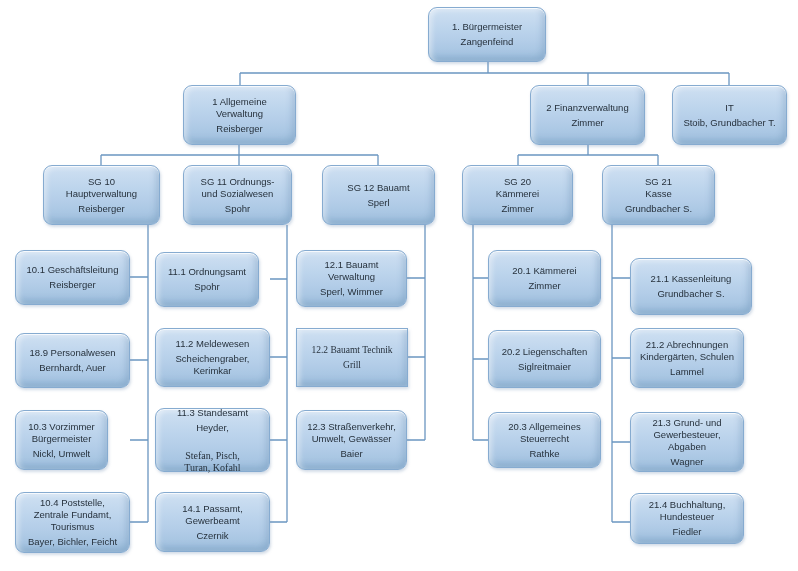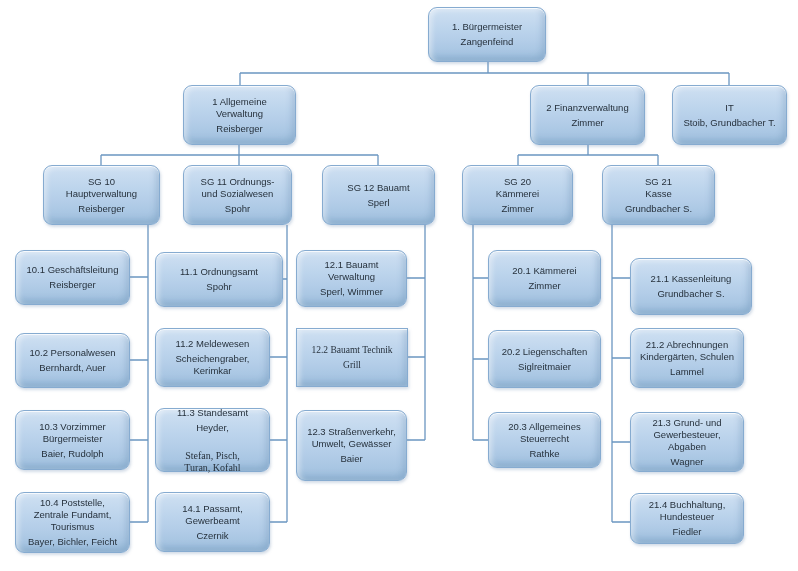--- a/index.html
+++ b/index.html
@@ -96,36 +96,36 @@
     <div class="t pre">SG 21
 Kasse</div>
     <div class="names pre">Grundbacher S.</div>
   </div>
 
   <div class="node" style="left:15px;top:250px;width:115px;height:55px">
     <div class="t pre">10.1 Geschäftsleitung</div>
     <div class="names pre">Reisberger</div>
   </div>
   <div class="node" style="left:15px;top:333px;width:115px;height:55px">
-    <div class="t pre">10.2 Personalwesen</div>
+    <div class="t pre">18.9 Personalwesen</div>
     <div class="names pre">Bernhardt, Auer</div>
   </div>
-  <div class="node" style="left:15px;top:410px;width:115px;height:60px">
+  <div class="node" style="left:15px;top:410px;width:93px;height:60px">
     <div class="t pre">10.3 Vorzimmer
 Bürgermeister</div>
-    <div class="names pre">Baier, Rudolph</div>
+    <div class="names pre">Nickl, Umwelt</div>
   </div>
   <div class="node" style="left:15px;top:492px;width:115px;height:61px">
     <div class="t pre">10.4 Poststelle,
 Zentrale Fundamt,
 Tourismus</div>
     <div class="names pre">Bayer, Bichler, Feicht</div>
   </div>
 
-  <div class="node" style="left:155px;top:252px;width:128px;height:55px">
+  <div class="node" style="left:155px;top:252px;width:104px;height:55px">
     <div class="t pre">11.1 Ordnungsamt</div>
     <div class="names pre">Spohr</div>
   </div>
   <div class="node" style="left:155px;top:328px;width:115px;height:59px">
     <div class="t pre">11.2 Meldewesen</div>
     <div class="names pre">Scheichengraber,
 Kerimkar</div>
   </div>
   <div class="node" style="left:155px;top:408px;width:115px;height:64px">
     <div class="t pre">11.3 Standesamt</div>
@@ -141,21 +141,21 @@
 
   <div class="node" style="left:296px;top:250px;width:111px;height:57px">
     <div class="t pre">12.1 Bauamt
 Verwaltung</div>
     <div class="names pre">Sperl, Wimmer</div>
   </div>
   <div class="node square" style="left:296px;top:328px;width:112px;height:59px">
     <div class="t pre">12.2 Bauamt Technik</div>
     <div class="names pre">Grill</div>
   </div>
-  <div class="node" style="left:296px;top:410px;width:111px;height:71px">
+  <div class="node" style="left:296px;top:410px;width:111px;height:60px">
     <div class="t pre">12.3 Straßenverkehr,
 Umwelt, Gewässer</div>
     <div class="names pre">Baier</div>
   </div>
 
   <div class="node" style="left:488px;top:250px;width:113px;height:57px">
     <div class="t pre">20.1 Kämmerei</div>
     <div class="names pre">Zimmer</div>
   </div>
   <div class="node" style="left:488px;top:330px;width:113px;height:58px">

